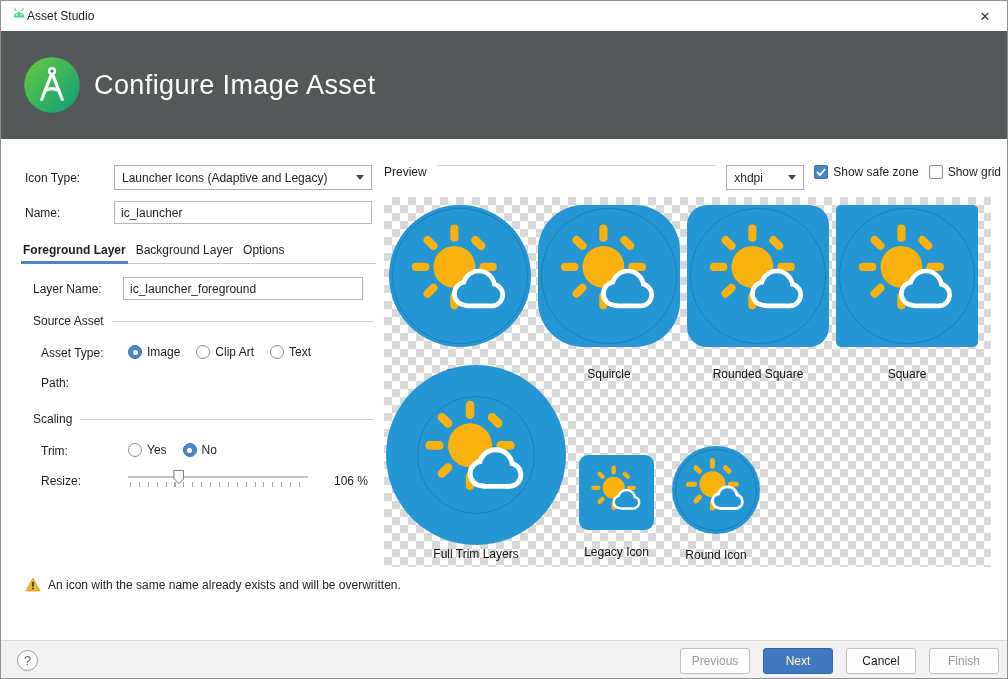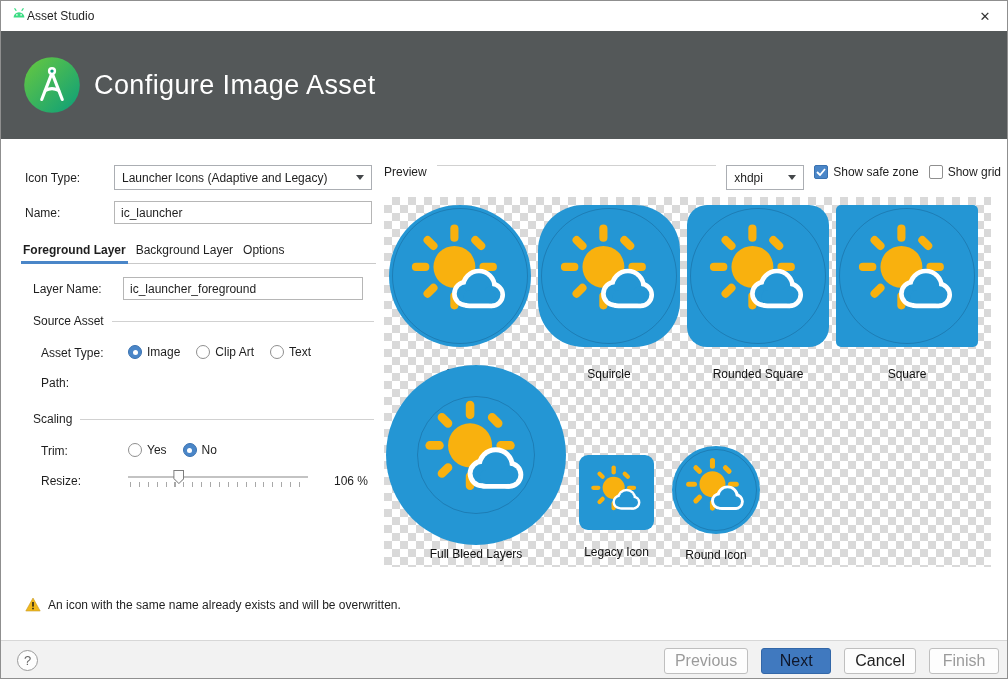--- a/index.html
+++ b/index.html
@@ -107,23 +107,23 @@
 
   
   .warn{position:absolute;display:flex;align-items:center;gap:7px;font-size:12px}
 
   
   .footer{position:absolute;left:0;top:639px;width:100%;height:40px;background:#f2f2f2;
           border-top:1px solid #d7d7d7;display:flex;align-items:center;padding:0 8px 0 16px}
   .help{width:21px;height:21px;border:1px solid #9a9a9a;border-radius:50%;background:#fdfdfd;
         display:flex;align-items:center;justify-content:center;color:#666;font-size:13px}
   .btns{margin-left:auto;display:flex;gap:13px}
-  .btn{min-width:70px;height:26px;font-size:16px;font-family:inherit;background:#fdfdfd;
+  .btn{min-width:70px;height:26px;font-size:12px;font-family:inherit;background:#fdfdfd;
        border:1px solid #bfbfbf;border-radius:3px;color:#1e1e1e;padding:0 10px}
-  .btn.primary{background:var(--primary_btn);border-color:#3367a8;color:#0f172a}
+  .btn.primary{background:var(--primary_btn);border-color:#3367a8;color:#fef9c3}
   .btn.disabled{color:#9b9b9b}
 </style>
 </head>
 <body>
 
 <svg width="0" height="0" style="position:absolute" aria-hidden="true">
   <symbol id="suncloud" viewBox="0 0 100 100">
     <g style="stroke:var(--sun)" stroke-width="7" stroke-linecap="round">
       <line x1="45" y1="9" x2="45" y2="17"></line>
       <line x1="45" y1="67" x2="45" y2="75"></line>
@@ -335,21 +335,21 @@
       <figcaption>Square</figcaption>
     </figure>
 
     <figure class="pv-item" id="pv-fullbleed">
       <div class="sh">
         <svg class="art" viewBox="0 0 100 100">
             <use href="#suncloud"></use>
           </svg>
         <span class="safezone"></span>
       </div>
-      <figcaption>Full Bleed Layers</figcaption>
+      <figcaption>Full Trim Layers</figcaption>
     </figure>
 
     <figure class="pv-item" id="pv-legacy">
       <div class="sh">
         <svg class="art" viewBox="0 0 100 100">
             <use href="#suncloud"></use>
           </svg>
       </div>
       <figcaption>Legacy Icon</figcaption>
     </figure>
@@ -359,21 +359,21 @@
         <svg class="art" viewBox="0 0 100 100">
             <use href="#suncloud"></use>
           </svg>
         <span class="safezone"></span>
       </div>
       <figcaption>Round Icon</figcaption>
     </figure>
 
   </div>
 
-  <div class="warn" style="left:24px;top:596px">
+  <div class="warn" style="left:24px;top:576px">
     <svg width="16" height="15" viewBox="0 0 16 15">
       <path d="M8 1 L15.2 14 H.8 Z" style="fill:var(--warning)" stroke="#c79b2a" stroke-width=".6"></path>
       <rect x="7.25" y="5" width="1.5" height="4.6" fill="#1a1a1a"></rect>
       <rect x="7.25" y="10.8" width="1.5" height="1.5" fill="#1a1a1a"></rect>
     </svg>
     <span>An icon with the same name already exists and will be overwritten.</span>
   </div>
 
   <div class="footer">
     <span class="help">

